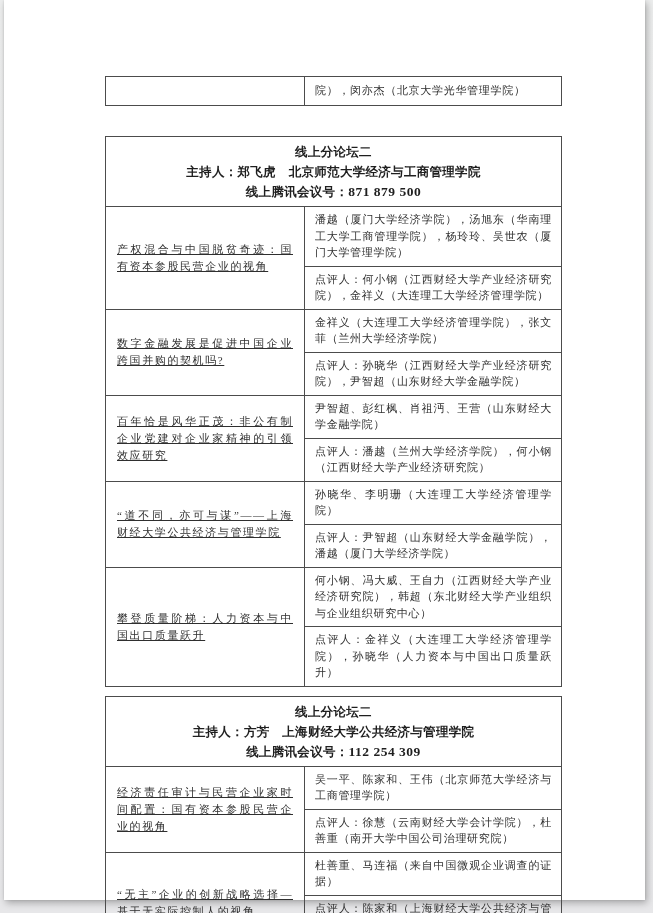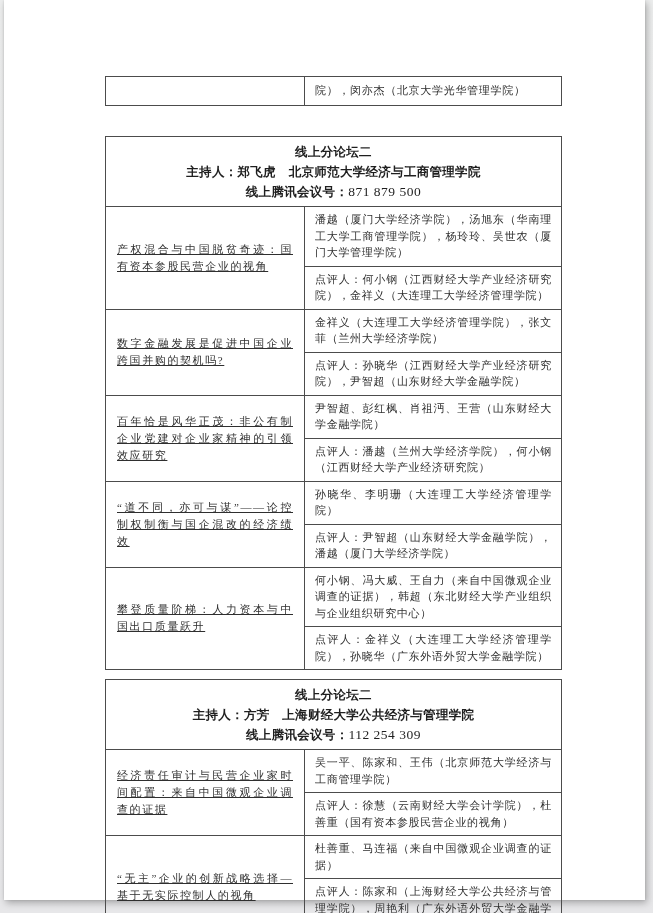--- a/index.html
+++ b/index.html
@@ -73,21 +73,21 @@
     font-family: "Liberation Sans", "DejaVu Sans", sans-serif;
     font-weight: 700;
     font-size: 12.5px;
     line-height: 20px;
     color: #1f1f1f;
     letter-spacing: 0.3px;
   }
   .meeting-number {
     font-family: "Liberation Serif", "DejaVu Serif", serif;
     font-size: 13.5px;
-    font-weight: 400;
+    font-weight: 700;
     letter-spacing: 0.5px;
   }
 </style>
 </head>
 <body>
 
 <div class="canvas">
   <div class="page">
 
     <table class="tbl frag">
@@ -135,57 +135,57 @@
 
         <tr>
           <td class="topic-cell" rowspan="2">百年恰是风华正茂：非公有制企业党建对企业家精神的引领效应研究</td>
           <td class="body-cell">尹智超、彭红枫、肖祖沔、王营（山东财经大学金融学院）</td>
         </tr>
         <tr>
           <td class="body-cell">点评人：潘越（兰州大学经济学院），何小钢（江西财经大学产业经济研究院）</td>
         </tr>
 
         <tr>
-          <td class="topic-cell" rowspan="2">“道不同，亦可与谋”——论控制权制衡与国企混改的经济绩效</td>
+          <td class="topic-cell" rowspan="2">“道不同，亦可与谋”——上海财经大学公共经济与管理学院</td>
           <td class="body-cell">孙晓华、李明珊（大连理工大学经济管理学院）</td>
         </tr>
         <tr>
           <td class="body-cell">点评人：尹智超（山东财经大学金融学院），潘越（厦门大学经济学院）</td>
         </tr>
 
         <tr>
           <td class="topic-cell" rowspan="2">攀登质量阶梯：人力资本与中国出口质量跃升</td>
-          <td class="body-cell">何小钢、冯大威、王自力（来自中国微观企业调查的证据），韩超（东北财经大学产业组织与企业组织研究中心）</td>
+          <td class="body-cell">何小钢、冯大威、王自力（江西财经大学产业经济研究院），韩超（东北财经大学产业组织与企业组织研究中心）</td>
         </tr>
         <tr>
-          <td class="body-cell">点评人：金祥义（大连理工大学经济管理学院），孙晓华（广东外语外贸大学金融学院）</td>
+          <td class="body-cell">点评人：金祥义（大连理工大学经济管理学院），孙晓华（人力资本与中国出口质量跃升）</td>
         </tr>
       </tbody>
     </table>
 
     <table class="tbl forum-2">
       <colgroup>
           <col class="col-topic">
           <col class="col-body">
         </colgroup>
       <tbody>
         <tr>
           <td class="header-cell" colspan="2">
             <div class="f-line">线上分论坛二</div>
             <div class="f-line"><span>主持人：</span><span>方芳　上海财经大学公共经济与管理学院</span></div>
             <div class="f-line"><span>线上腾讯会议号：</span><span class="meeting-number">112 254 309</span></div>
           </td>
         </tr>
 
         <tr>
-          <td class="topic-cell" rowspan="2">经济责任审计与民营企业家时间配置：来自中国微观企业调查的证据</td>
+          <td class="topic-cell" rowspan="2">经济责任审计与民营企业家时间配置：国有资本参股民营企业的视角</td>
           <td class="body-cell">吴一平、陈家和、王伟（北京师范大学经济与工商管理学院）</td>
         </tr>
         <tr>
-          <td class="body-cell">点评人：徐慧（云南财经大学会计学院），杜善重（国有资本参股民营企业的视角）</td>
+          <td class="body-cell">点评人：徐慧（云南财经大学会计学院），杜善重（南开大学中国公司治理研究院）</td>
         </tr>
 
         <tr>
           <td class="topic-cell" rowspan="2">“无主”企业的创新战略选择—基于无实际控制人的视角</td>
           <td class="body-cell">杜善重、马连福（来自中国微观企业调查的证据）</td>
         </tr>
         <tr>
           <td class="body-cell">点评人：陈家和（上海财经大学公共经济与管理学院），周艳利（广东外语外贸大学金融学院）</td>
         </tr>
       </tbody>

